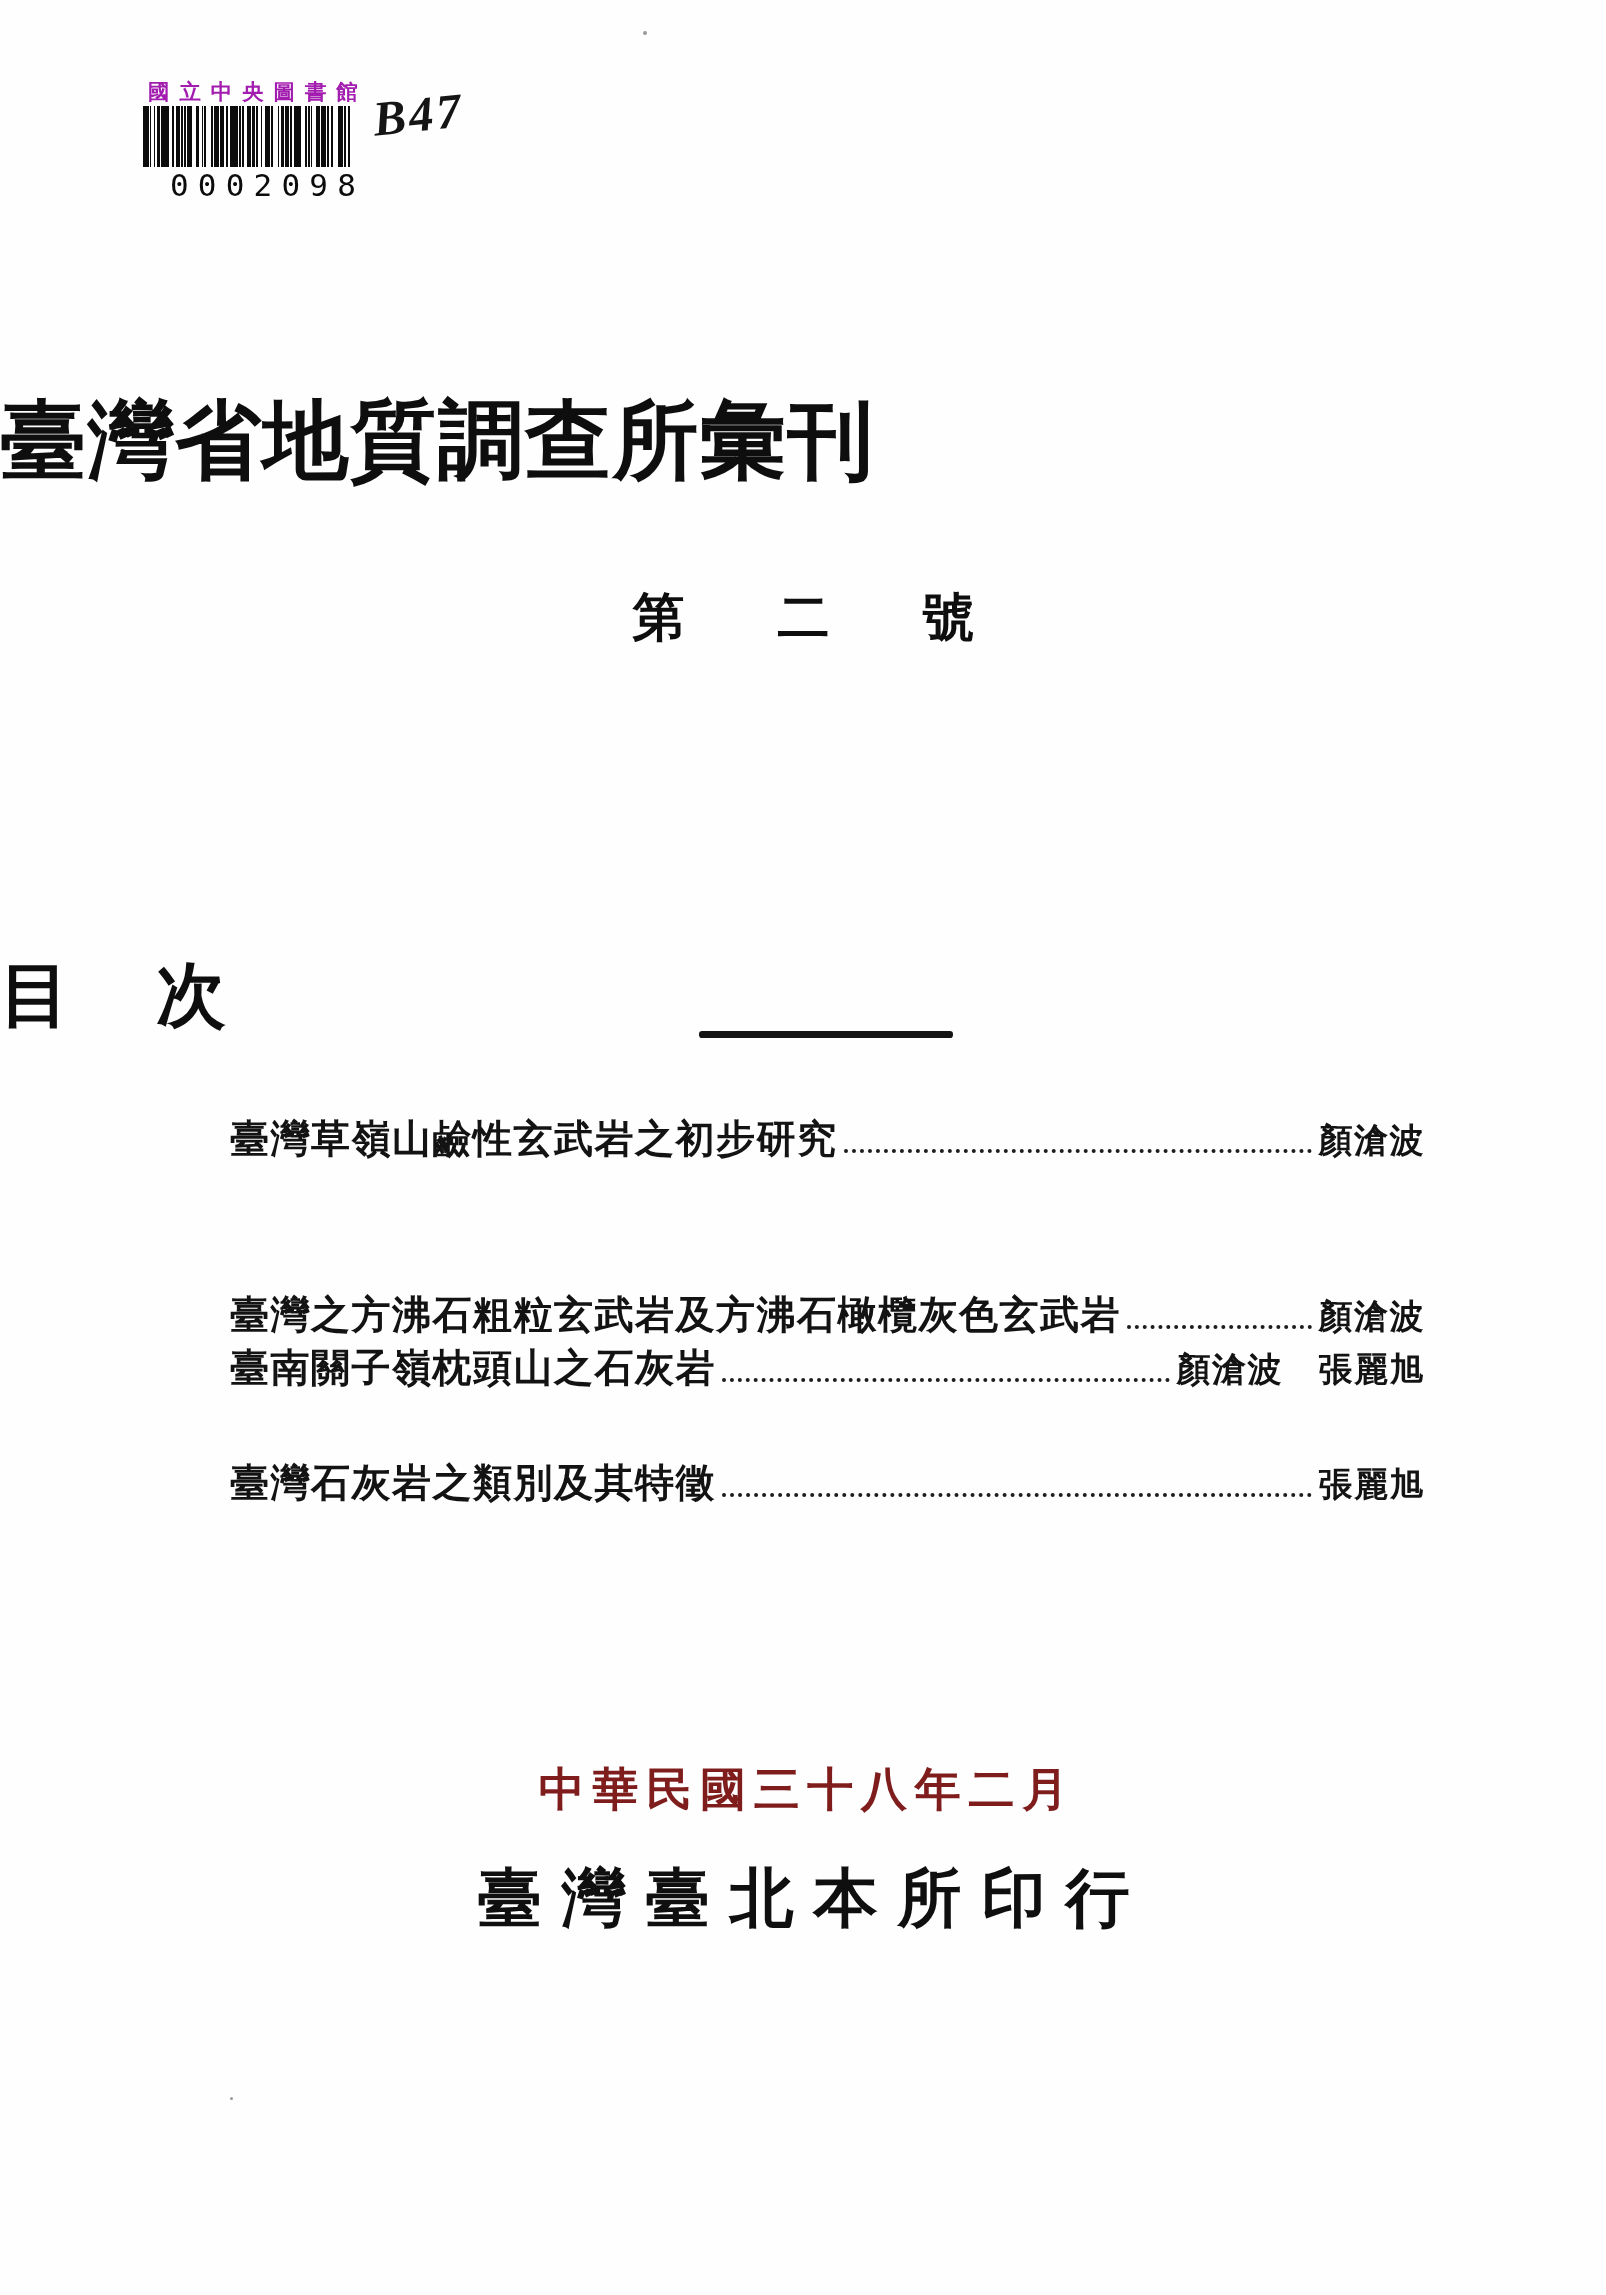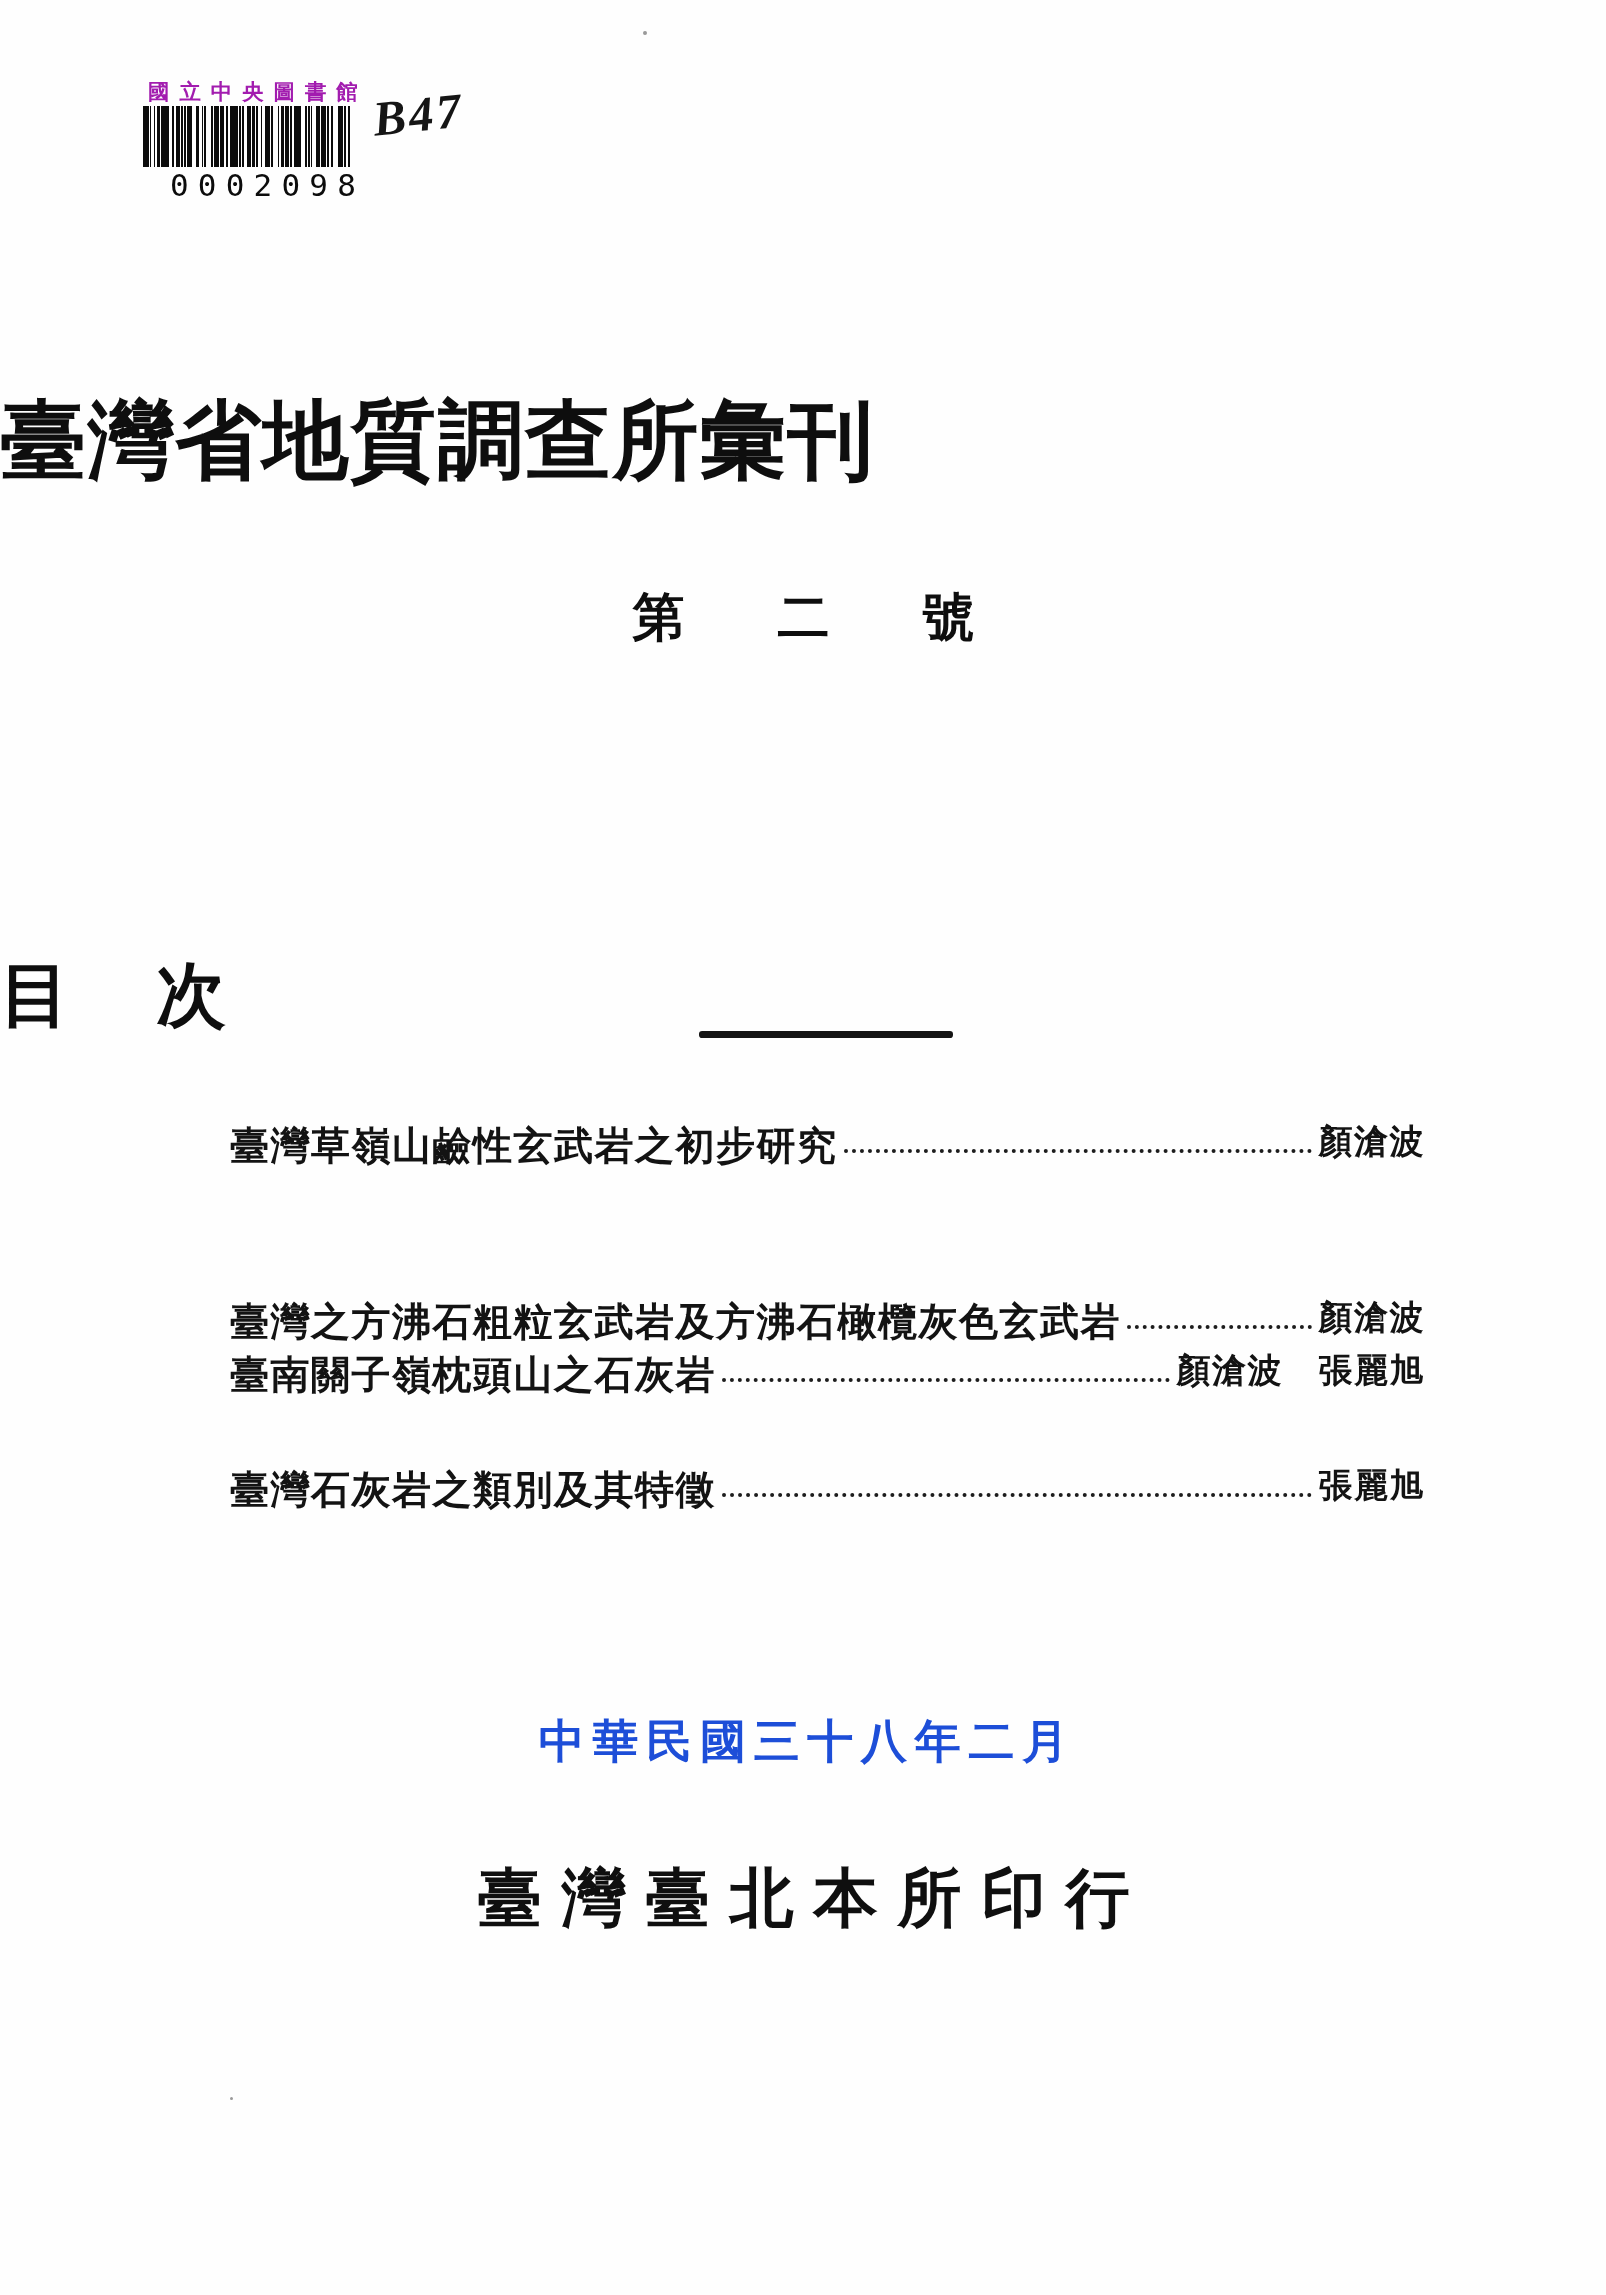--- a/index.html
+++ b/index.html
@@ -75,21 +75,21 @@
   }
   .toc-underline {
     position: absolute; left: 699px; top: 1031px;
     width: 254px; height: 6.9px; background: #141414;
     border-radius: 3.1px;
   }
 
   
   .toc-row {
     position: absolute; left: 230px; width: 1195px; height: 47px;
-    display: flex; 
+    display: flex; align-items: flex-end;
   }
   .toc-row-1 { top: 1119px; }
   .toc-row-2 { top: 1295px; }
   .toc-row-3 { top: 1348px; }
   .toc-row-4 { top: 1463px; }
   .toc-title {
     font-size: 39px; font-weight: bold; color: #131313;
     letter-spacing: 1.5px; white-space: nowrap;
   }
   .leader {
@@ -102,23 +102,24 @@
     white-space: nowrap; padding-bottom: 2.3px;
     letter-spacing: 1.5px;
   }
 
   
   .date-line {
     position: absolute; left: 0; top: 1711px; width: 100%;
     display: flex; justify-content: center;
   }
   .date-line span {
-    font-size: 46px; font-weight: 600; color: #1d4ed8;
+    font-size: 46px; font-weight: 600; color: #7f1d1d;
     letter-spacing: 7.7px; margin-right: -7.7px;
     white-space: nowrap;
+    margin-top: 48px;
   }
   .publisher-line {
     position: absolute; left: 0; top: 1855px; width: 100%;
     display: flex; justify-content: center;
   }
   .publisher-line span {
     font-size: 64px; font-weight: bold; color: #0f0f0f;
     letter-spacing: 20px; margin-right: -20px;
     white-space: nowrap;
   }

